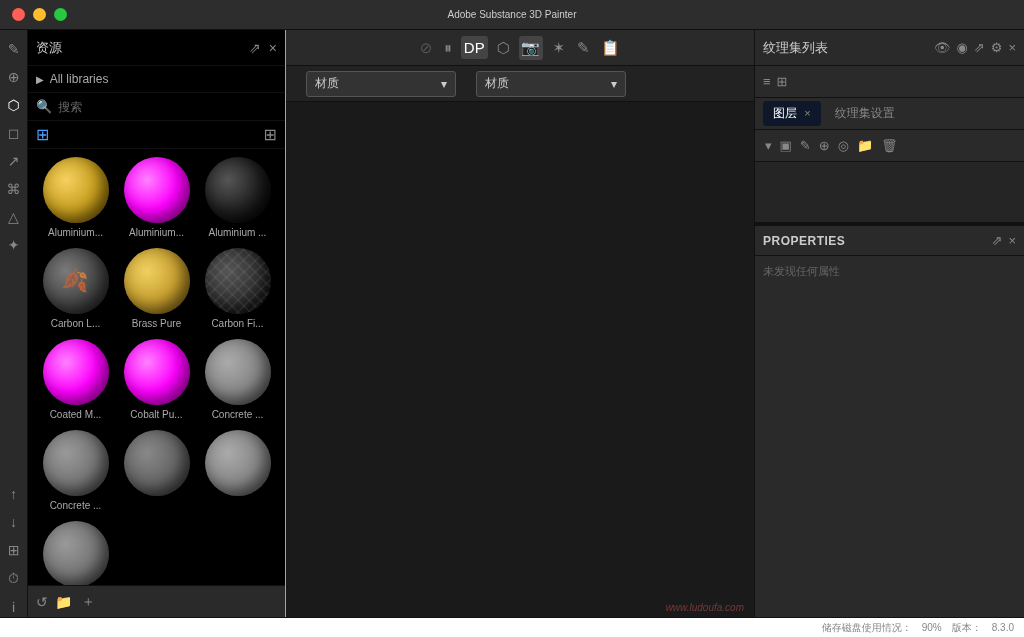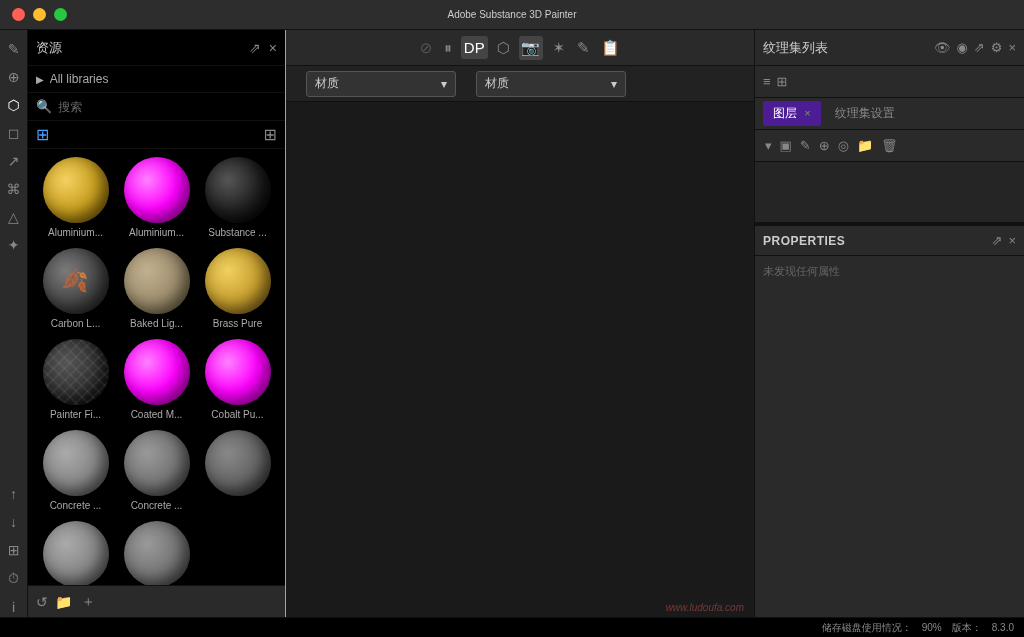--- a/index.html
+++ b/index.html
@@ -398,21 +398,21 @@
       padding: 0 8px;
       gap: 4px;
     }
     .tab {
       padding: 4px 10px;
       font-size: 12px;
       cursor: pointer;
       border-radius: 3px;
       color: #888;
     }
-    .tab.active { color: #fff; background: #4c1d95; }
+    .tab.active { color: #fff; background: #0f172a; }
     .tab-close {
       color: #888;
       font-size: 11px;
       cursor: pointer;
       margin-left: 4px;
     }
 
     
     .layers-toolbar {
       height: 32px;
@@ -466,21 +466,21 @@
       padding: 8px;
       color: #666;
       font-size: 11px;
     }
 
     
     .status-bar {
       position: absolute;
       bottom: 0; left: 0; right: 0;
       height: 20px;
-      background: #000000;
+      background: #ffffff;
       border-top: 1px solid #111;
       display: flex;
       align-items: center;
       justify-content: flex-end;
       padding: 0 10px;
       font-size: 10px;
       color: #888;
       gap: 10px;
     }
 
@@ -557,37 +557,33 @@
     <div class="material-item">
           <div class="material-thumb mat-gold"></div>
           <div class="material-label">Aluminium...</div>
         </div>
         <div class="material-item">
           <div class="material-thumb mat-magenta"></div>
           <div class="material-label">Aluminium...</div>
         </div>
         <div class="material-item">
           <div class="material-thumb mat-dark"></div>
-          <div class="material-label">Substance ...</div>
+          <div class="material-label">Aluminium ...</div>
         </div>
         <div class="material-item">
           <div class="material-thumb mat-autumn"></div>
           <div class="material-label">Carbon L...</div>
         </div>
         <div class="material-item">
-          <div class="material-thumb mat-baked"></div>
-          <div class="material-label">Baked Lig...</div>
-        </div>
-        <div class="material-item">
           <div class="material-thumb mat-brass"></div>
           <div class="material-label">Brass Pure</div>
         </div>
         <div class="material-item">
           <div class="material-thumb mat-carbon"></div>
-          <div class="material-label">Painter Fi...</div>
+          <div class="material-label">Carbon Fi...</div>
         </div>
         <div class="material-item">
           <div class="material-thumb mat-coated"></div>
           <div class="material-label">Coated M...</div>
         </div>
         <div class="material-item">
           <div class="material-thumb mat-cobalt"></div>
           <div class="material-label">Cobalt Pu...</div>
         </div>
         <div class="material-item">

